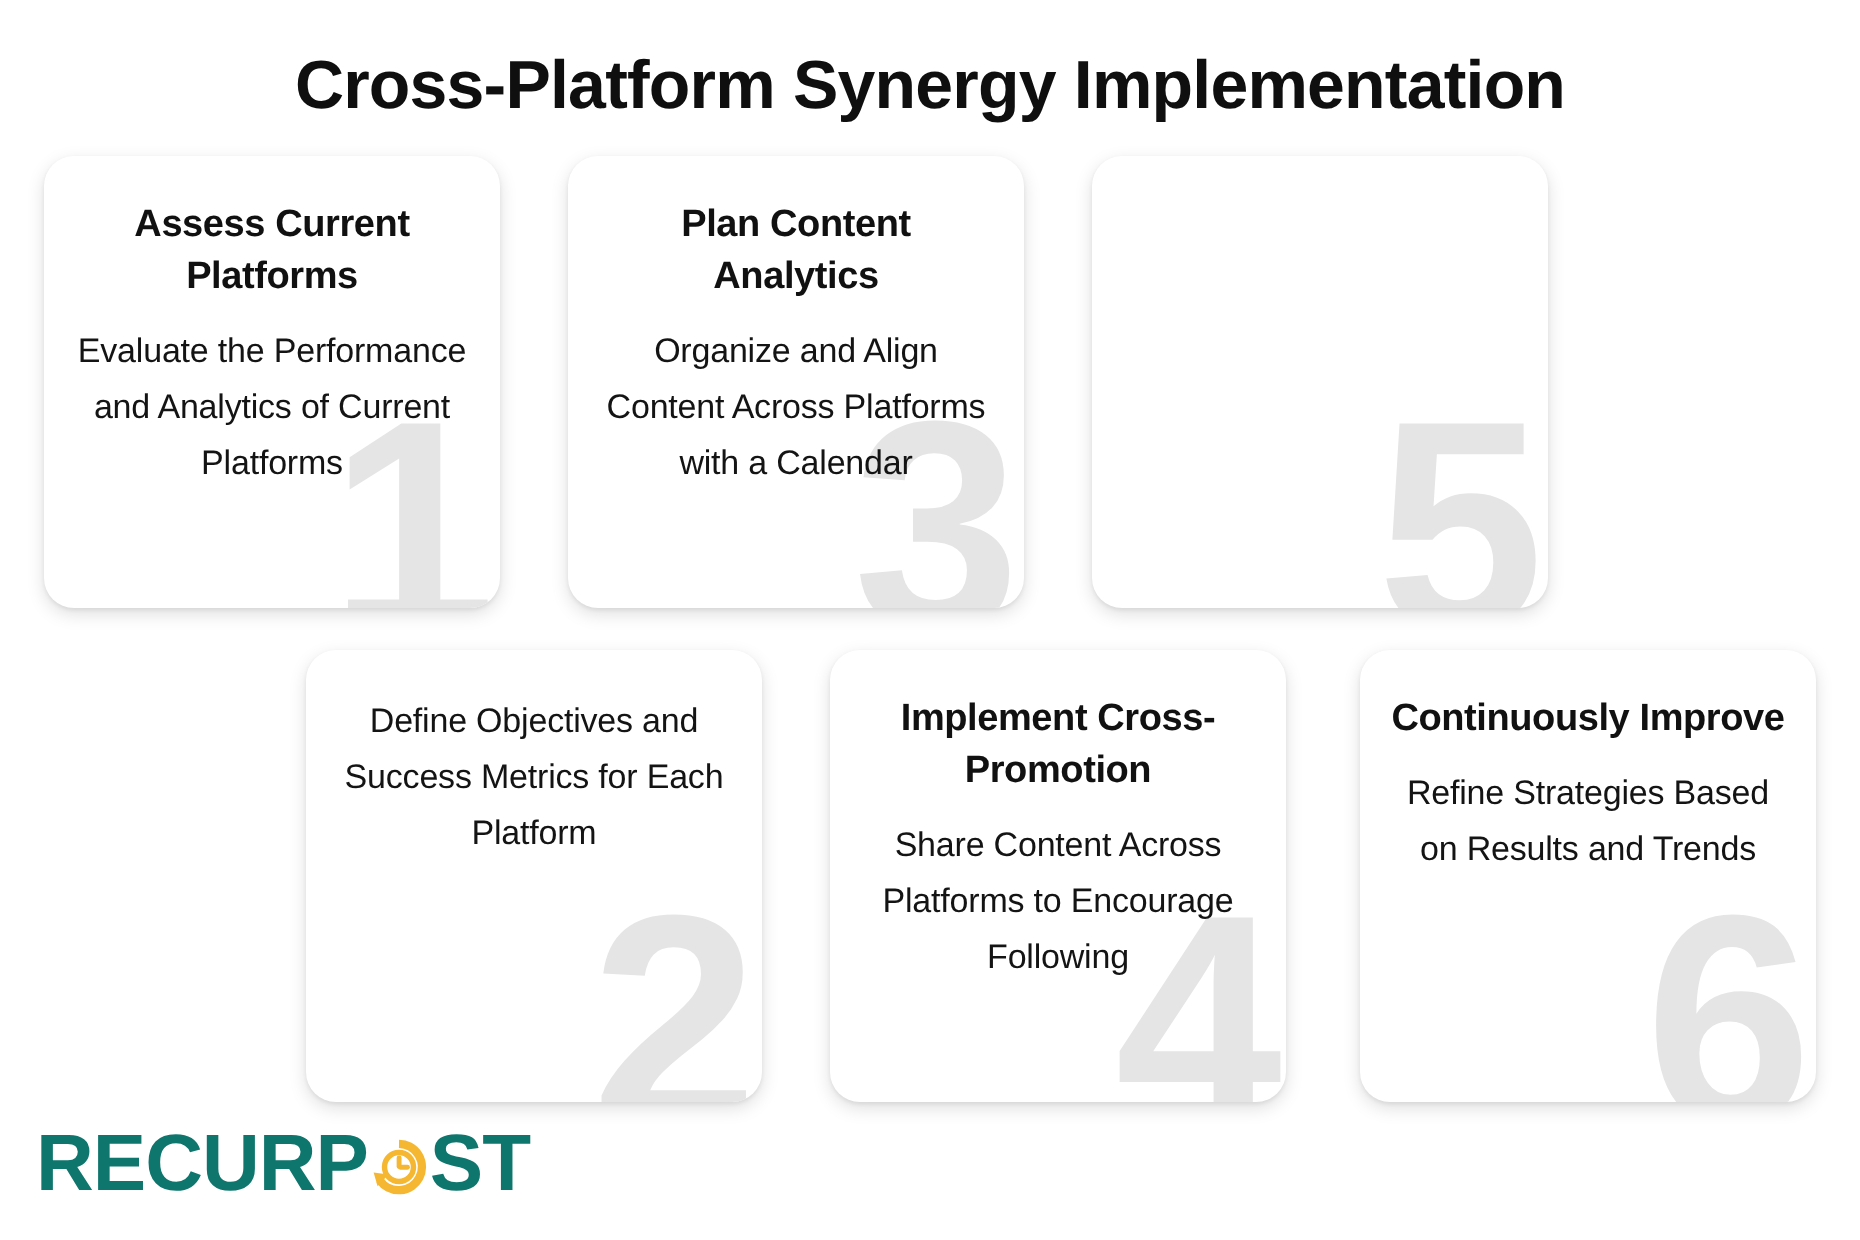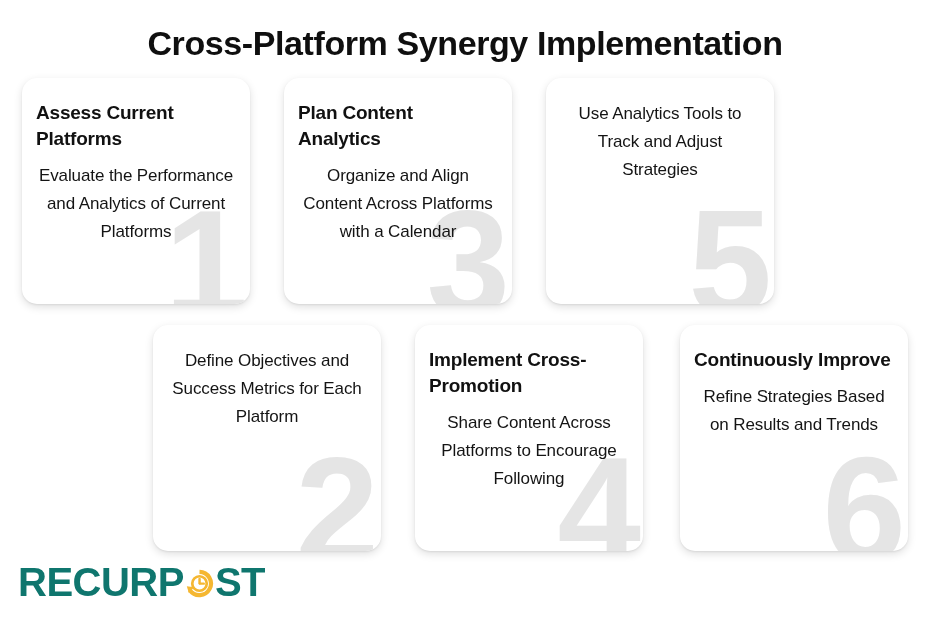--- a/index.html
+++ b/index.html
@@ -55,20 +55,21 @@
     box-sizing: border-box;
     display: flex;
     flex-direction: column;
     align-items: center;
   }
 
   .card-heading {
     font-size: 19px;
     font-weight: 700;
     color: #111111;
+    text-align: center;
     line-height: 26px;
     letter-spacing: -0.2px;
     margin: 0 0 10px 0;
     width: 100%;
   }
 
   .card-body {
     font-size: 17px;
     font-weight: 400;
     color: #141414;
@@ -152,21 +153,20 @@
     <div class="card-watermark">3</div>
     <div class="card-inner">
       <div class="card-heading">Plan Content Analytics</div>
       <div class="card-body">Organize and Align Content Across Platforms with a Calendar</div>
     </div>
   </div>
 
   <div class="card row-top t3">
     <div class="card-watermark">5</div>
     <div class="card-inner">
-      <div class="card-body">Use Analytics Tools to Track and Adjust Strategies</div>
     </div>
   </div>
 
   <div class="card row-bottom b1">
     <div class="card-watermark">2</div>
     <div class="card-inner">
       <div class="card-body">Define Objectives and Success Metrics for Each Platform</div>
     </div>
   </div>
 

